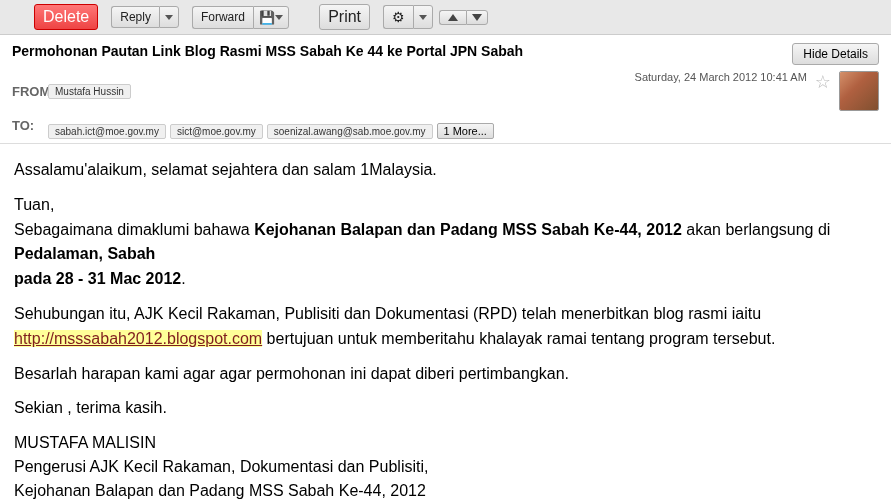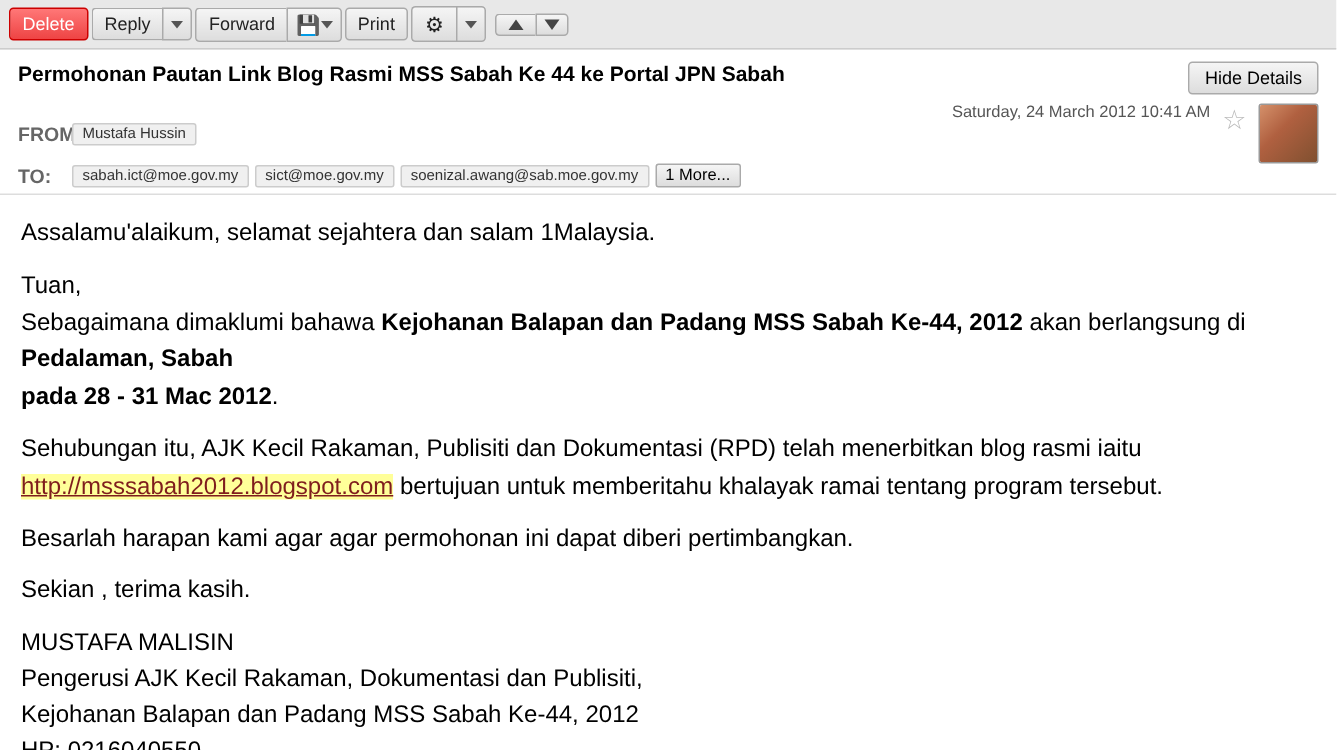--- a/index.html
+++ b/index.html
@@ -19,29 +19,31 @@
       gap: 2px;
       border-bottom: 1px solid #ccc;
     }
     .tb-btn {
       display: inline-flex;
       align-items: center;
       background: linear-gradient(to bottom, #f5f5f5, #ddd);
       border: 1px solid #aaa;
       border-radius: 3px;
       padding: 3px 8px;
-      font-size: 12px;
+      font-size: 16px;
       cursor: pointer;
       color: #222;
       gap: 3px;
+      margin-left: 28px;
     }
     .tb-btn.danger { background: linear-gradient(to bottom, #f77, #e44); color: #fff; border-color: #c00; }
     .tb-split {
       display: inline-flex;
       align-items: stretch;
+      margin-left: 11px;
     }
     .tb-split .main-part {
       display: inline-flex;
       align-items: center;
       background: linear-gradient(to bottom, #f5f5f5, #ddd);
       border: 1px solid #aaa;
       border-right: none;
       border-radius: 3px 0 0 3px;
       padding: 3px 8px;
       font-size: 12px;
@@ -113,20 +115,21 @@
       font-weight: bold;
       width: 32px;
       flex-shrink: 0;
     }
     .meta-tags {
       display: flex;
       align-items: center;
       gap: 4px;
       flex: 1;
       flex-wrap: wrap;
+      margin-top: 12px;
     }
     .tag {
       background: #f0f0f0;
       border: 1px solid #ccc;
       border-radius: 2px;
       padding: 1px 6px;
       font-size: 10px;
       color: #333;
     }
     .more-btn {

